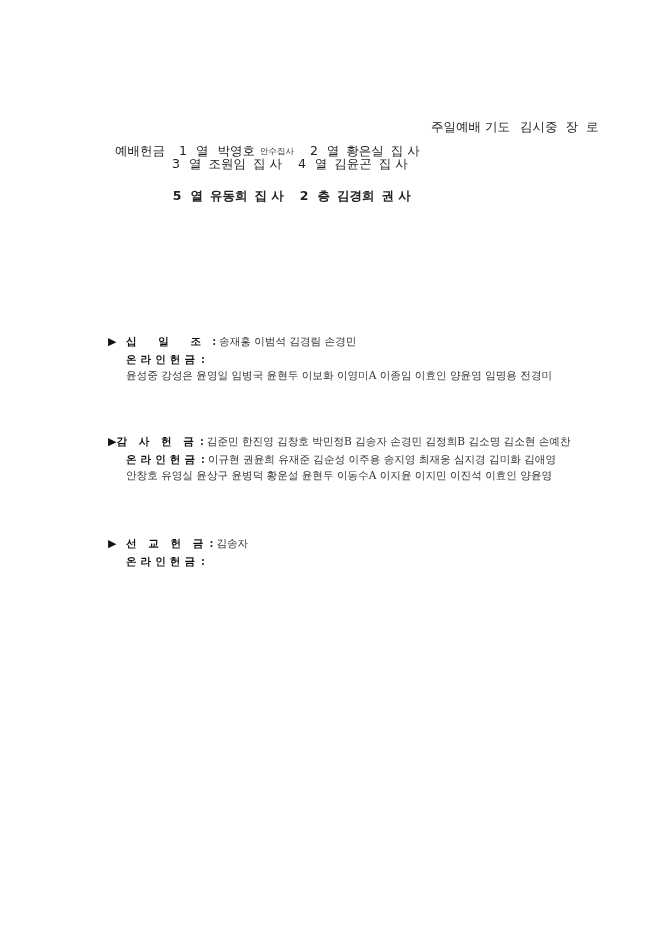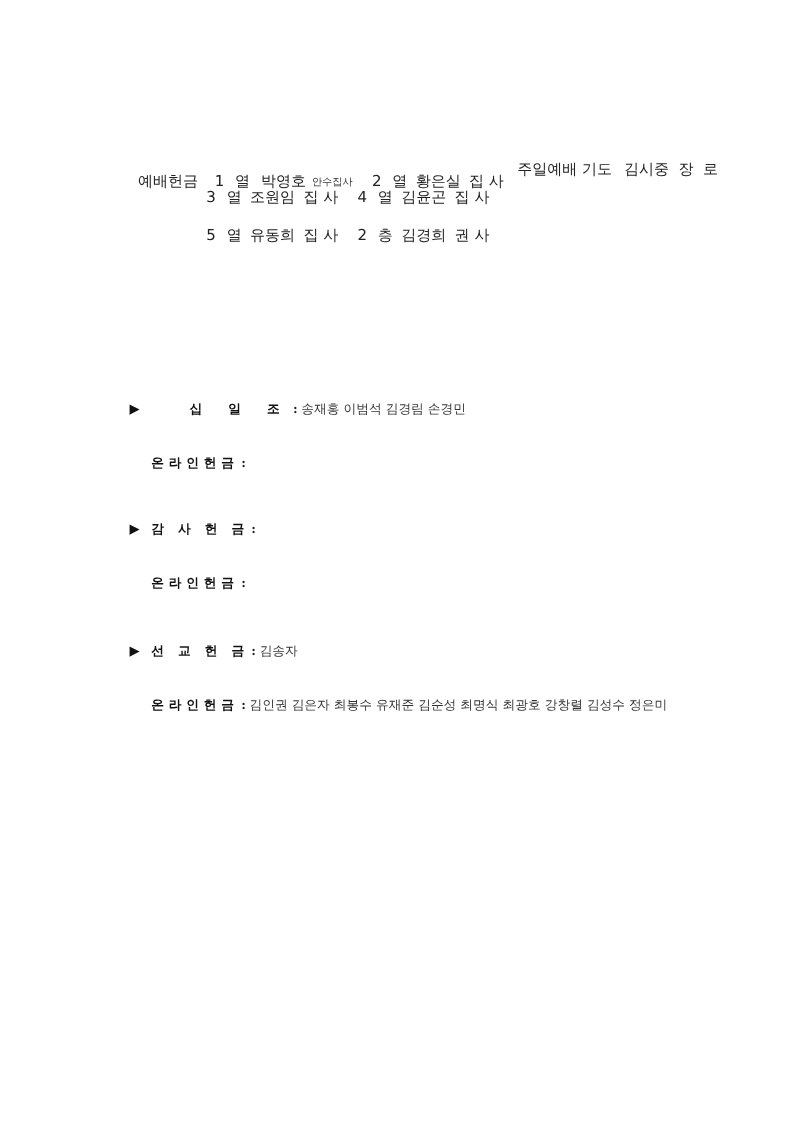--- a/index.html
+++ b/index.html
@@ -8,76 +8,79 @@
   .serif { font-family: "DejaVu Serif", "Liberation Serif", serif; }
 
   .header-row { position: absolute; font-size: 12.5px; white-space: pre; color: #222; }
   .header-row span { display: inline-block; }
   .small-note { font-size: 8.5px; color: #333; vertical-align: 1px; margin-top: 27px; }
 
   .section { position: absolute; left: 108px; width: 460px; font-size: 10.6px; line-height: 16.5px; color: #222; }
   .row { display: flex; align-items: baseline; white-space: nowrap; }
   .bullet { width: 18px; font-size: 11px; color: #111; }
   .label { font-weight: bold; color: #111; letter-spacing: 0px; }
-  .label-wide { letter-spacing: 9px; margin-left: 32px; }
+  .label-wide { letter-spacing: 9px; }
   .label-mid { letter-spacing: 4px; }
   .colon { font-weight: bold; margin: 0 3px 0 2px; }
-  .indent { padding-left: 18px; margin-top: 28px; }
+  .indent { padding-left: 18px; }
   .names { color: #333; }
   .line { padding-left: 18px; white-space: nowrap; color: #333; }
 </style>
 </head>
 <body>
 
 <div class="header-row sans" style="left:107px; top:104px;">
   <span>예배헌금</span><span style="width:14px"></span><span>1</span><span style="width:9px"></span><span>열</span><span style="width:9px"></span><span>박영호</span><span style="width:5px"></span><span class="small-note">안수집사</span><span style="width:16px"></span><span>2</span><span style="width:9px"></span><span>열</span><span style="width:7px"></span><span>황은실</span><span style="width:7px"></span><span>집 사</span>
 </div>
 
-<div class="header-row sans" style="left:423px; top:118px;">
+<div class="header-row sans" style="left:423px; top:104px;">
   <span>주일예배 기도</span><span style="width:10px"></span><span>김시중</span><span style="width:8px"></span><span>장  로</span>
 </div>
 
 <div class="header-row sans" style="left:164px; top:141px;">
   <span>3</span><span style="width:9px"></span><span>열</span><span style="width:7px"></span><span>조원임</span><span style="width:7px"></span><span>집 사</span><span style="width:16px"></span><span>4</span><span style="width:9px"></span><span>열</span><span style="width:7px"></span><span>김윤곤</span><span style="width:7px"></span><span>집 사</span>
 </div>
 
-<div class="header-row sans" style="left:164px; top:173px;">
+<div class="header-row sans" style="left:164px; top:173px;font-weight:bold;">
   <span>5</span><span style="width:9px"></span><span>열</span><span style="width:7px"></span><span>유동희</span><span style="width:7px"></span><span>집 사</span><span style="width:16px"></span><span>2</span><span style="width:9px"></span><span>층</span><span style="width:7px"></span><span>김경희</span><span style="width:7px"></span><span>권 사</span>
 </div>
 
 <div class="section serif" style="top:333px;">
   <div class="row">
     <span class="bullet">▶</span>
     <span class="label label-wide">십 일 조</span>
     <span class="colon">:</span>
     <span class="names">송재홍 이범석 김경림 손경민</span>
   </div>
   <div class="row indent">
     <span class="label label-mid">온라인헌금</span>
     <span class="colon">:</span>
   </div>
+  <div class="line">윤성중 강성은 윤영일 임병국 윤현두 이보화 이영미A 이종임 이효인 양윤영 임명용 전경미</div>
 </div>
 
 <div class="section serif" style="top:433px;">
   <div class="row">
     <span class="bullet">▶</span>
     <span class="label label-mid">감 사 헌 금</span>
     <span class="colon">:</span>
+    <span class="names">김준민 한진영 김창호 박민정B 김송자 손경민 김정희B 김소명 김소현 손예찬</span>
   </div>
   <div class="row indent">
     <span class="label label-mid">온라인헌금</span>
     <span class="colon">:</span>
+    <span class="names">이규현 권윤희 유재준 김순성 이주용 송지영 최재웅 심지경 김미화 김애영</span>
   </div>
+  <div class="line">안창호 유영실 윤상구 윤병덕 황운설 윤현두 이동수A 이지윤 이지민 이진석 이효인 양윤영</div>
 </div>
 
 <div class="section serif" style="top:535px;">
   <div class="row">
     <span class="bullet">▶</span>
     <span class="label label-mid">선 교 헌 금</span>
     <span class="colon">:</span>
     <span class="names">김송자</span>
   </div>
   <div class="row indent">
     <span class="label label-mid">온라인헌금</span>
     <span class="colon">:</span>
-    <span class="names">김인권 김은자 최봉수 유재준 김순성 최명식 최광호 강창렬 김성수 정은미</span>
   </div>
 </div>
 
 </body></html>

